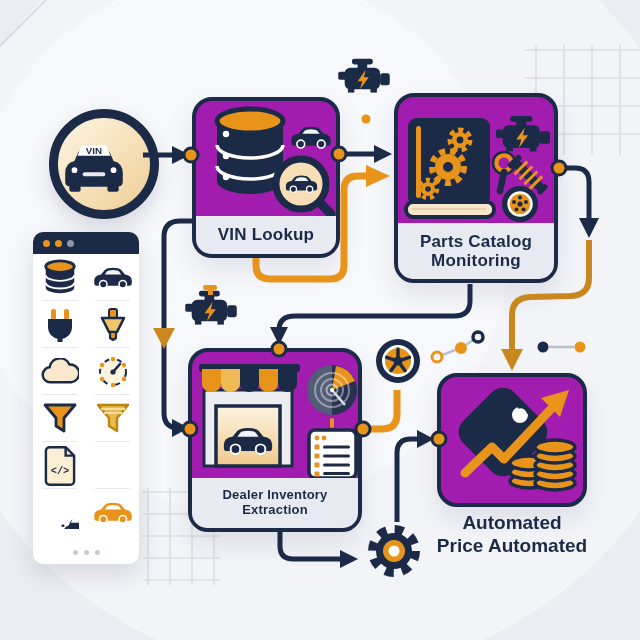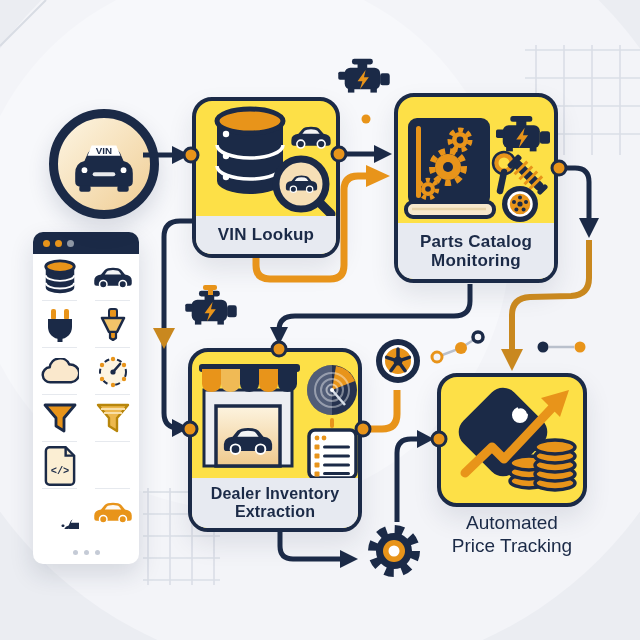--- a/index.html
+++ b/index.html
@@ -5,41 +5,41 @@
   html,body{margin:0;padding:0;background:#E9EBF0;}
   .canvas{position:relative;width:640px;height:640px;overflow:hidden;
           background:#EBEDF2;font-family:"Liberation Sans",sans-serif;}
   .bg-circle-main{position:absolute;left:-75px;top:-115px;width:790px;height:790px;
           border-radius:50%;background:#F3F4F8;z-index:0;}
   .bg-circle-soft{position:absolute;left:-30px;top:-30px;width:540px;height:540px;
           border-radius:50%;background:#F7F8FB;z-index:0;}
   svg.under,svg.overlay{position:absolute;left:0;top:0;pointer-events:none;}
   svg.under{z-index:2;} svg.overlay{z-index:40;}
 
-  .node{position:absolute;box-sizing:border-box;background:#fde047;
+  .node{position:absolute;box-sizing:border-box;background:#a21caf;
         border:4px solid #1B2A47;border-radius:20px;z-index:10;
         box-shadow:0 12px 26px rgba(27,42,71,.10);}
   .node .content{position:absolute;left:0;top:0;}
   .band{position:absolute;left:0;right:0;bottom:0;background:#E7EAF1;
         border-radius:0 0 15px 15px;display:flex;flex-direction:column;
         align-items:center;justify-content:center;color:#1B2A47;font-weight:700;
         line-height:1.12;letter-spacing:.2px;}
   #node-vin    {left:192px;top:97px;width:148px;height:161px;}
   #node-parts  {left:394px;top:93px;width:164px;height:190px;}
   #node-dealer {left:188px;top:348px;width:174px;height:184px;}
   #node-price  {left:437px;top:373px;width:150px;height:134px;}
   #node-vin .band{height:38px;font-size:17px;}
   #node-parts .band{height:56px;font-size:17px;}
-  #node-dealer .band{height:50px;font-size:16px;}
+  #node-dealer .band{height:50px;font-size:13px;}
   .price-label{position:absolute;left:417px;top:512px;width:190px;text-align:center;
-        font-weight:400;font-size:19px;line-height:1.2;color:#1B2A47;z-index:10;}
+        font-weight:700;font-size:19px;line-height:1.2;color:#1B2A47;z-index:10;}
 
   .badge{position:absolute;left:49px;top:109px;width:92px;height:92px;border-radius:50%;
         border:9px solid #1B2A47;background:linear-gradient(135deg,#FDF5E3,#F0CE95);
-        z-index:10;display:flex;align-items:center;justify-content:center;
+        z-index:10;display:flex;align-items:center;justify-content:flex-start;
         box-shadow:0 10px 22px rgba(27,42,71,.15);}
 
   .sidebar{position:absolute;left:33px;top:232px;width:106px;height:332px;background:#fff;
         border-radius:10px;box-shadow:0 10px 24px rgba(27,42,71,.14);z-index:5;}
   .sidebar .bar{height:22px;background:#1B2A47;border-radius:10px 10px 0 0;
         display:flex;align-items:center;gap:5px;padding-left:10px;}
   .wdot{width:7px;height:7px;border-radius:50%;}
   .srow{display:flex;}
   .scell{width:53px;height:47px;display:flex;align-items:center;justify-content:center;position:relative;}
   .scell::after{content:"";position:absolute;left:9px;right:9px;bottom:0;height:1px;background:#E6E9EE;}
@@ -358,21 +358,21 @@
         </g>
       </g>
       <g>
         <path d="M24,96 L51,70 L63,82 L111,31" stroke="#E8941A" stroke-width="9" fill="none" stroke-linecap="round" stroke-linejoin="round"></path>
         <polygon points="128,13 100,21 119,40" fill="#E8941A"></polygon>
       </g>
     </svg>
   </div>
   <div class="price-label">
     <div>Automated</div>
-    <div>Price Tracking</div>
+    <div>Price Automated</div>
   </div>
 
   <svg class="overlay" width="640" height="640">
 
     <g>
       <line x1="143" y1="155" x2="174" y2="155" stroke="#1B2A47" stroke-width="5"></line>
       <polygon points="172,146 190,155 172,164" fill="#1B2A47"></polygon>
       <circle cx="191" cy="155" r="7" fill="#E8941A" stroke="#1B2A47" stroke-width="3"></circle>
     </g>
 

